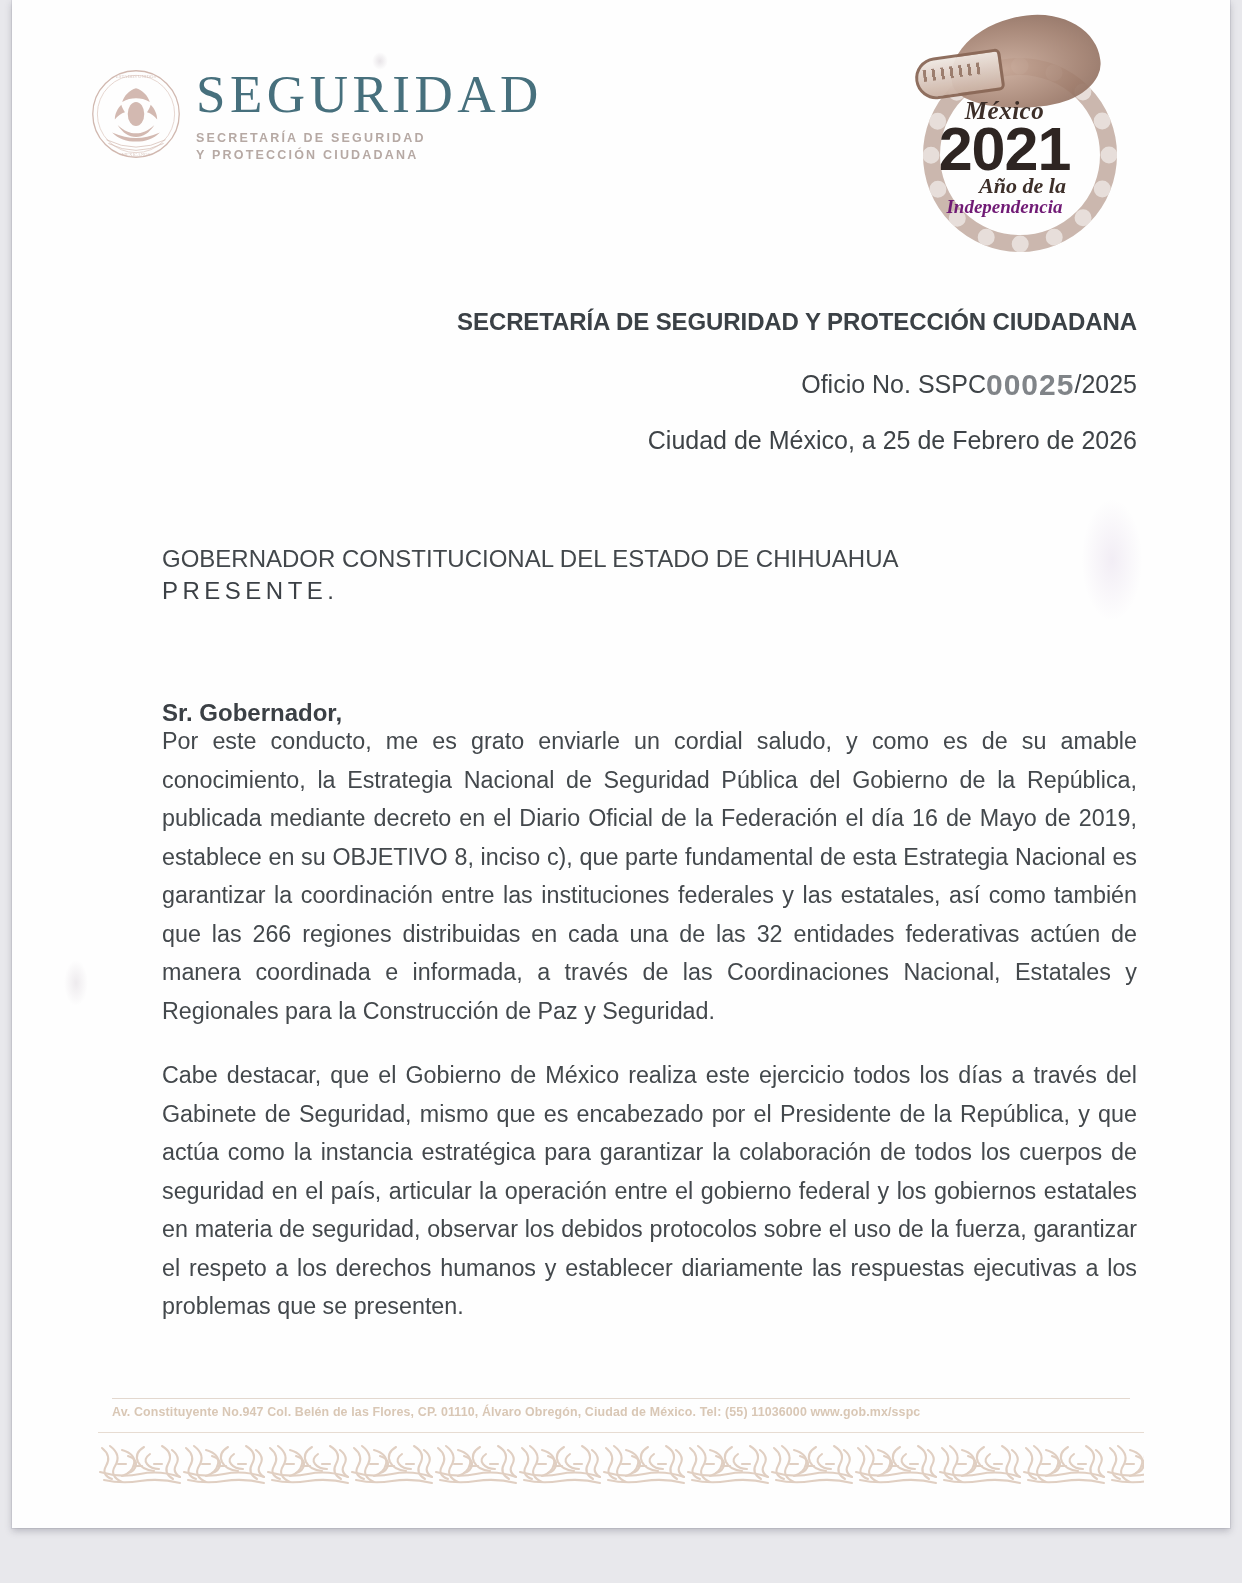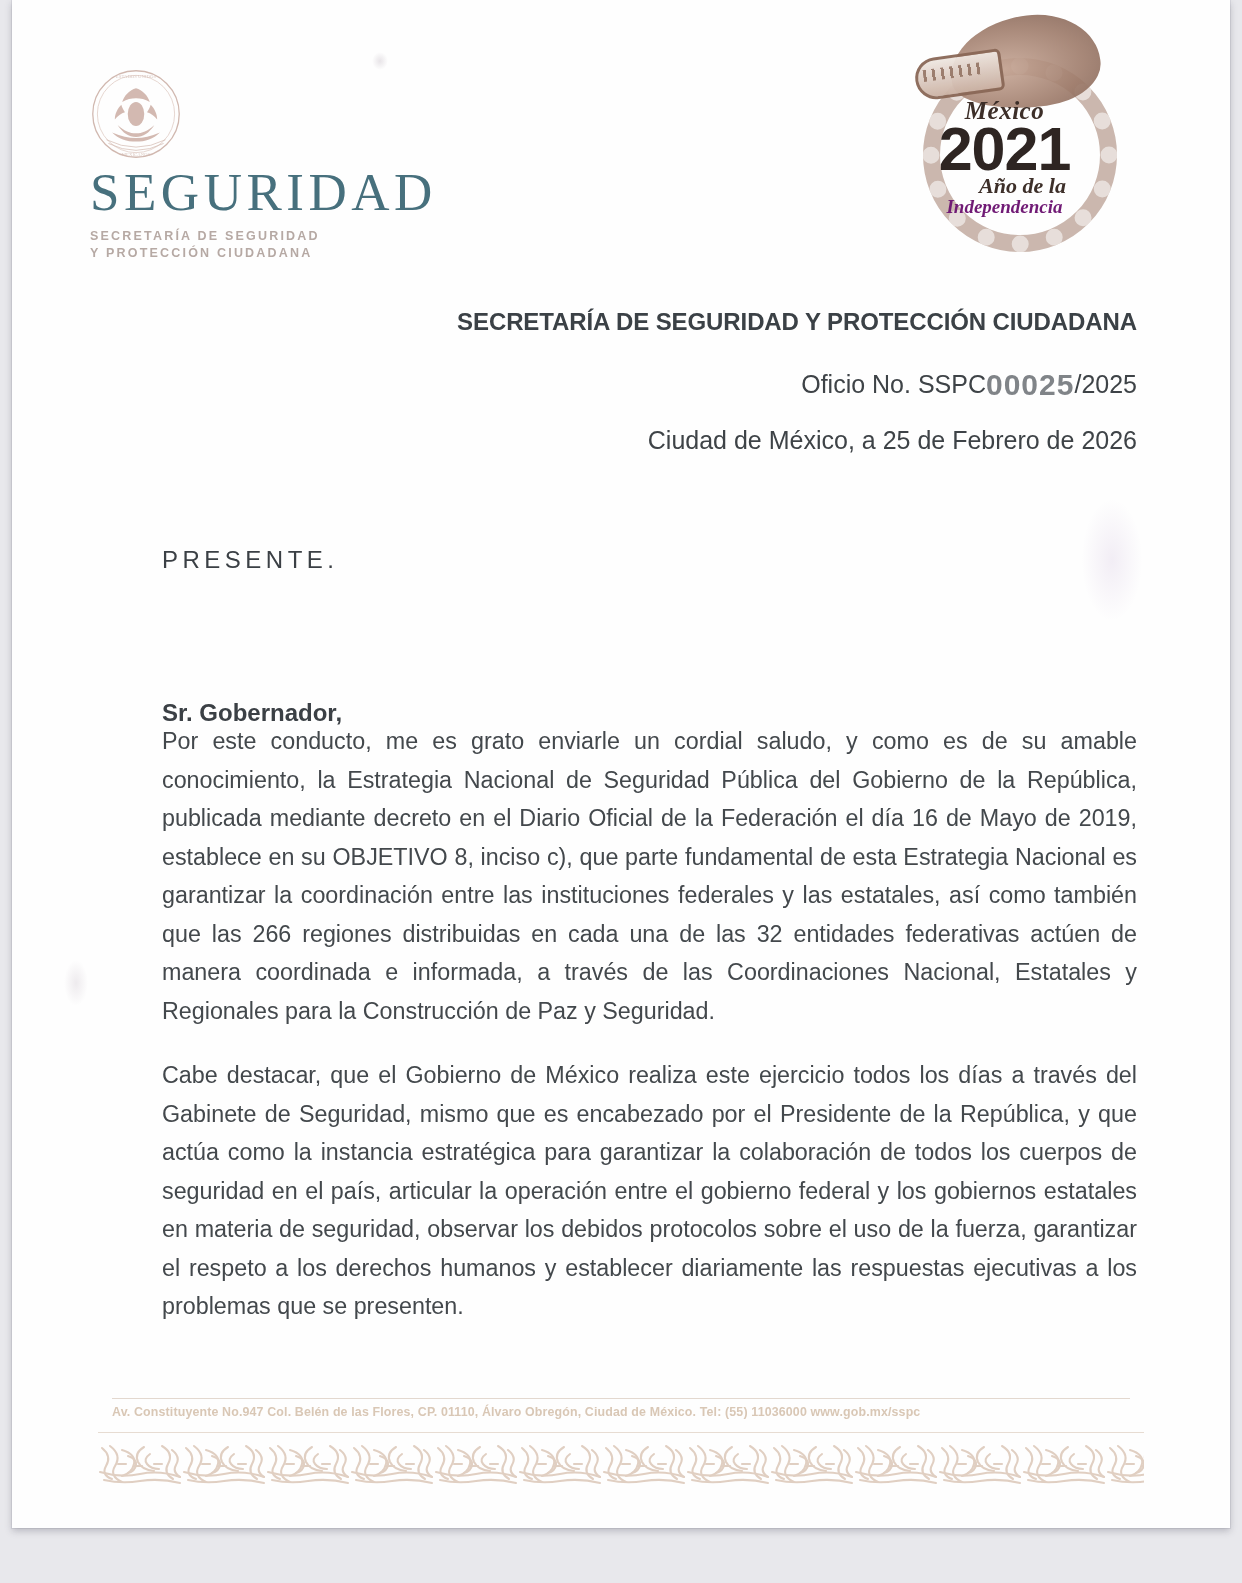--- a/index.html
+++ b/index.html
@@ -37,21 +37,20 @@
     width: 100%;
     height: 265px;
   }
 
   #sspc-logo {
     position: absolute;
     left: 78px;
     top: 62px;
     display: flex;
     align-items: flex-start;
-    flex-direction: column;
   }
   #eagle-seal {
     width: 92px;
     height: 92px;
     margin-top: 6px;
     margin-right: 14px;
     flex: 0 0 auto;
     opacity: 0.85;
   }
   #logo-wordmark { padding-top: 6px; }
@@ -363,20 +362,21 @@
 
     <div id="doc-title">SECRETARÍA DE SEGURIDAD Y PROTECCIÓN CIUDADANA</div>
 
     <div id="oficio-line">
       <span>Oficio No. SSPC</span><span id="oficio-number">00025</span><span>/2025</span>
     </div>
 
     <div id="place-date">Ciudad de México, a 25 de Febrero de 2026</div>
 
     <div id="addressee">
+      <div id="addressee-role">GOBERNADOR CONSTITUCIONAL DEL ESTADO DE CHIHUAHUA</div>
       <div id="addressee-presente">PRESENTE.</div>
     </div>
 
     <div id="salutation">Sr. Gobernador,</div>
 
     <div id="body-copy">
       <p>Por este conducto, me es grato enviarle un cordial saludo, y como es de su amable conocimiento, la Estrategia Nacional de Seguridad Pública del Gobierno de la República, publicada mediante decreto en el Diario Oficial de la Federación el día 16 de Mayo de 2019, establece en su OBJETIVO 8, inciso c), que parte fundamental de esta Estrategia Nacional es garantizar la coordinación entre las instituciones federales y las estatales, así como también que las 266 regiones distribuidas en cada una de las 32 entidades federativas actúen de manera coordinada e informada, a través de las Coordinaciones Nacional, Estatales y Regionales para la Construcción de Paz y Seguridad.</p>
       <p>Cabe destacar, que el Gobierno de México realiza este ejercicio todos los días a través del Gabinete de Seguridad, mismo que es encabezado por el Presidente de la República, y que actúa como la instancia estratégica para garantizar la colaboración de todos los cuerpos de seguridad en el país, articular la operación entre el gobierno federal y los gobiernos estatales en materia de seguridad, observar los debidos protocolos sobre el uso de la fuerza, garantizar el respeto a los derechos humanos y establecer diariamente las respuestas ejecutivas a los problemas que se presenten.</p>
     </div>
 

